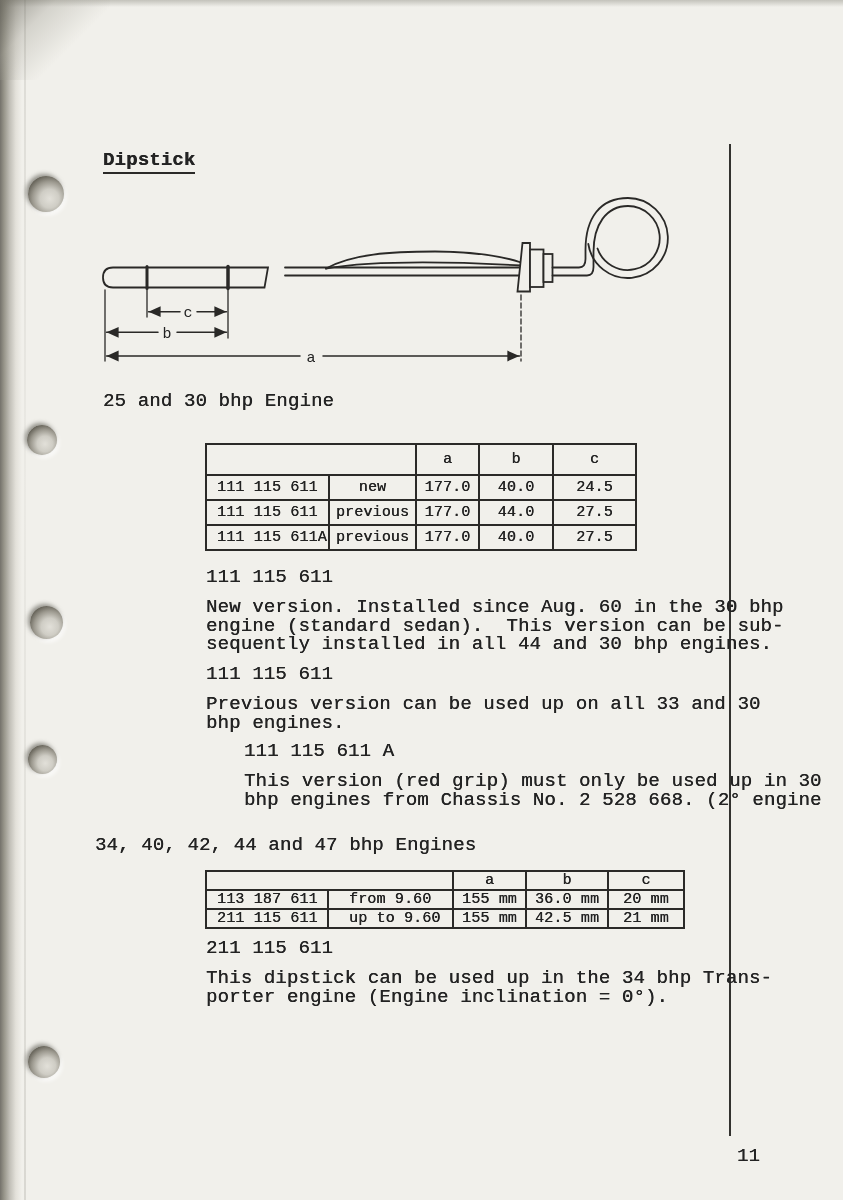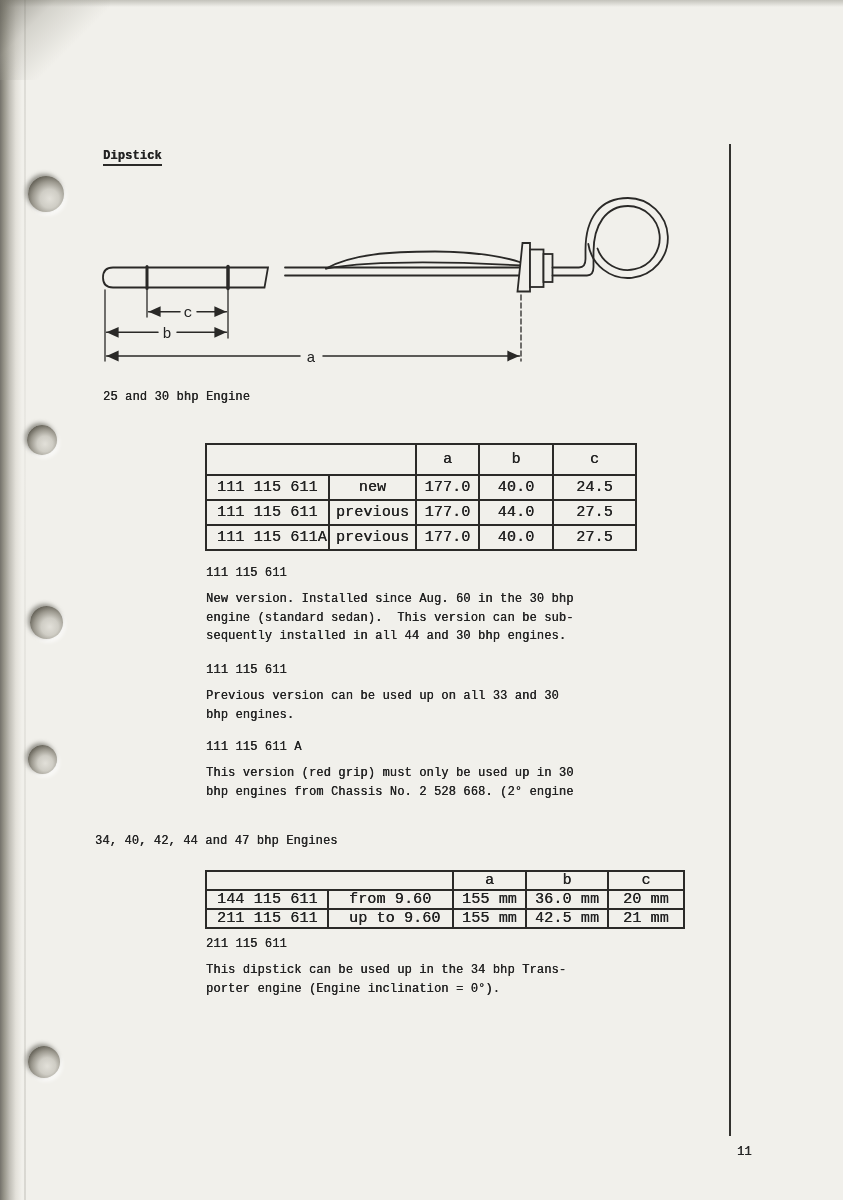--- a/index.html
+++ b/index.html
@@ -28,21 +28,21 @@
   .crease{
     position:absolute;left:24px;top:0;width:2px;height:1200px;
     background:linear-gradient(180deg,rgba(120,118,108,.18),rgba(120,118,108,.05) 40%,rgba(120,118,108,.2));
   }
   .hole{
     position:absolute;border-radius:50%;
     background:radial-gradient(circle at 60% 63%,#e2e0d9 0%,#cfcdc5 30%,#9b988e 55%,#5d5a50 78%,#76736a 100%);
     box-shadow:-2px -2px 4px rgba(70,67,58,.55), 2px 3px 4px rgba(255,255,255,.8);
   }
   
-  .tw{font-size:12px;letter-spacing:.15px;text-shadow:.3px 0 0 currentColor;white-space:pre;}
+  .tw{font-size:19px;letter-spacing:.15px;text-shadow:.3px 0 0 currentColor;white-space:pre;}
   .title{
     position:absolute;left:103px;top:149px;
     font-weight:bold;border-bottom:2px solid #2b2a28;padding-bottom:1px;
   }
   .h-sec{position:absolute;}
   .note{position:absolute;left:206px;}
   .note-part{margin:0 0 10px 0;}
   .note-line{line-height:18.5px;}
   .pageno{position:absolute;left:737px;top:1145px;}
   .vrule{position:absolute;left:729px;top:144px;width:2px;height:992px;background:#33322f;}
@@ -171,21 +171,21 @@
     <div class="note-line tw">engine (standard sedan).  This version can be sub-</div>
     <div class="note-line tw">sequently installed in all 44 and 30 bhp engines.</div>
   </div>
 
   <div class="note" style="top:663px;">
     <div class="note-part tw">111 115 611</div>
     <div class="note-line tw">Previous version can be used up on all 33 and 30</div>
     <div class="note-line tw">bhp engines.</div>
   </div>
 
-  <div class="note" style="top:740px;">
+  <div class="note" style="top:740px;margin-left:38px;">
     <div class="note-part tw">111 115 611 A</div>
     <div class="note-line tw">This version (red grip) must only be used up in 30</div>
     <div class="note-line tw">bhp engines from Chassis No. 2 528 668. (2° engine</div>
   </div>
 
   <div class="h-sec tw" style="left:95px;top:834px;">34, 40, 42, 44 and 47 bhp Engines</div>
 
   <table class="t2">
     <colgroup>
         <col style="width:122px">
@@ -195,21 +195,21 @@
         <col style="width:76px">
       </colgroup>
     <tbody>
         <tr class="rh">
       <th colspan="2"></th>
       <th class="c-head">a</th>
       <th class="c-head">b</th>
       <th class="c-head">c</th>
     </tr>
     <tr class="rd">
-      <td class="c-part">144 115 611</td>
+      <td class="c-part">113 187 611</td>
       <td class="c-ver">from 9.60</td>
       <td class="c-val">155 mm</td>
       <td class="c-val">36.0 mm</td>
       <td class="c-val">20 mm</td>
     </tr>
     <tr class="rd">
       <td class="c-part">211 115 611</td>
       <td class="c-ver">up to 9.60</td>
       <td class="c-val">155 mm</td>
       <td class="c-val">42.5 mm</td>

